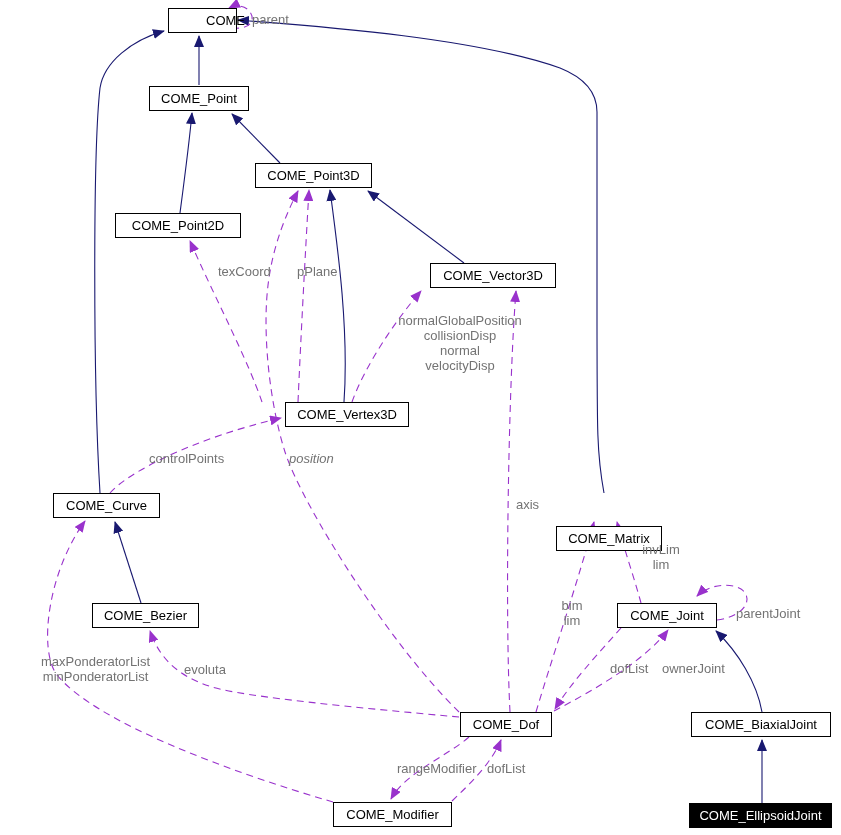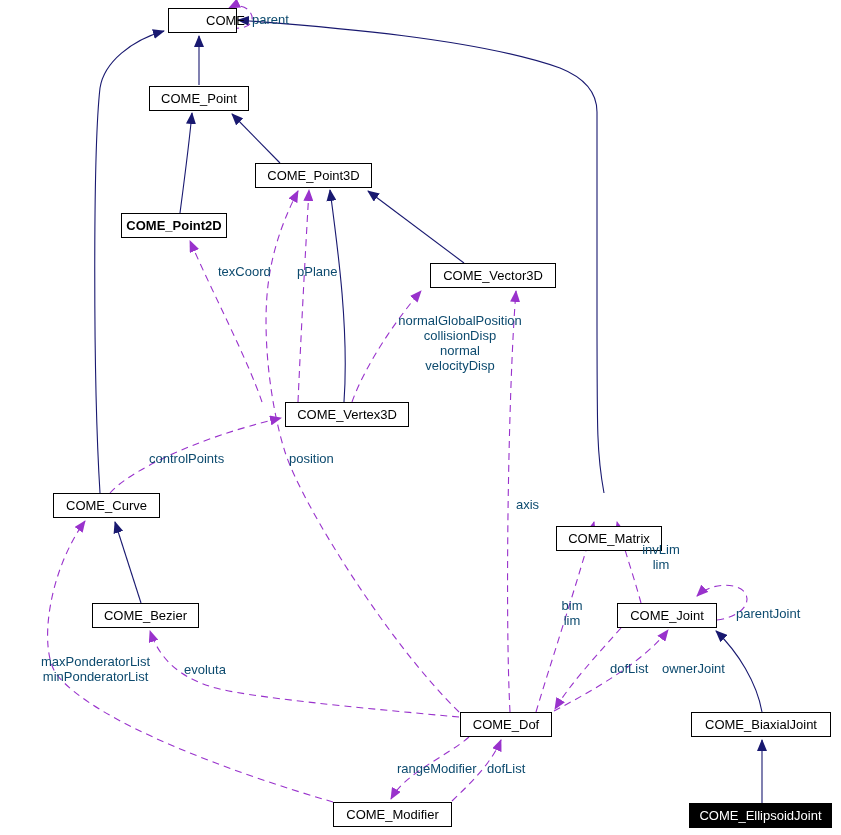--- a/index.html
+++ b/index.html
@@ -21,21 +21,21 @@
     color:#000000;
     font-size:13px;
     display:flex;align-items:center;justify-content:center;
     white-space:nowrap;
     height:25px;
     cursor:pointer;
   }
   .node-dark{background:#000000;color:#ffffff;border-color:#000000;}
   .elabel{
     position:absolute;
-    color:#0c4a6e;
+    color:#737373;
     font-size:13px;
     line-height:15px;
     white-space:pre-line;
   }
   .center{text-align:center;transform:translateX(-50%);}
 </style>
 </head>
 <body>
 
 <div id="canvas">
@@ -75,41 +75,41 @@
     <path class="use" marker-end="url(#au)" d="M717,620 C746,616 754,598 741,589 C729,582 708,585 697,596"></path>
     <path class="use" marker-end="url(#au)" d="M554,711 C598,688 645,660 668,630"></path>
     <path class="use" marker-end="url(#au)" d="M621,628 C597,655 570,684 555,709"></path>
     <path class="use" marker-end="url(#au)" d="M469,737 C446,757 406,772 391,799"></path>
     <path class="use" marker-end="url(#au)" d="M452,801 C472,782 492,762 501,740"></path>
   </svg>
 
   <div class="node" style="left:168px;top:8px;width:69px;padding-left:46px;">COME</div>
   <div class="node" style="left:149px;top:86px;width:100px;">COME_Point</div>
   <div class="node" style="left:255px;top:163px;width:117px;">COME_Point3D</div>
-  <div class="node" style="left:121px;top:213px;width:106px;font-weight:bold;">COME_Point2D</div>
+  <div class="node" style="left:115px;top:213px;width:126px;">COME_Point2D</div>
   <div class="node" style="left:430px;top:263px;width:126px;">COME_Vector3D</div>
   <div class="node" style="left:285px;top:402px;width:124px;">COME_Vertex3D</div>
   <div class="node" style="left:53px;top:493px;width:107px;">COME_Curve</div>
   <div class="node" style="left:556px;top:493px;width:106px;margin-top:33px;">COME_Matrix</div>
   <div class="node" style="left:92px;top:603px;width:107px;">COME_Bezier</div>
   <div class="node" style="left:617px;top:603px;width:100px;">COME_Joint</div>
   <div class="node" style="left:460px;top:712px;width:92px;">COME_Dof</div>
   <div class="node" style="left:691px;top:712px;width:140px;">COME_BiaxialJoint</div>
   <div class="node" style="left:333px;top:802px;width:119px;">COME_Modifier</div>
   <div class="node node-dark" style="left:689px;top:803px;width:143px;">COME_EllipsoidJoint</div>
 
   <div class="elabel" style="left:252px;top:12px;">parent</div>
   <div class="elabel" style="left:218px;top:264px;">texCoord</div>
   <div class="elabel" style="left:297px;top:264px;">pPlane</div>
   <div class="elabel center" style="left:460px;top:313px;">normalGlobalPosition
 collisionDisp
 normal
 velocityDisp</div>
   <div class="elabel" style="left:149px;top:451px;">controlPoints</div>
-  <div class="elabel" style="left:289px;top:451px;">position</div>
+  <div class="elabel" style="left:289px;top:451px;font-style:italic;">position</div>
   <div class="elabel" style="left:516px;top:497px;">axis</div>
   <div class="elabel center" style="left:661px;top:542px;">invLim
 lim</div>
   <div class="elabel center" style="left:572px;top:598px;">bim
 lim</div>
   <div class="elabel" style="left:736px;top:606px;">parentJoint</div>
   <div class="elabel" style="left:610px;top:661px;">dofList</div>
   <div class="elabel" style="left:662px;top:661px;">ownerJoint</div>
   <div class="elabel" style="left:41px;top:654px;text-align:center;">maxPonderatorList
 minPonderatorList</div>

